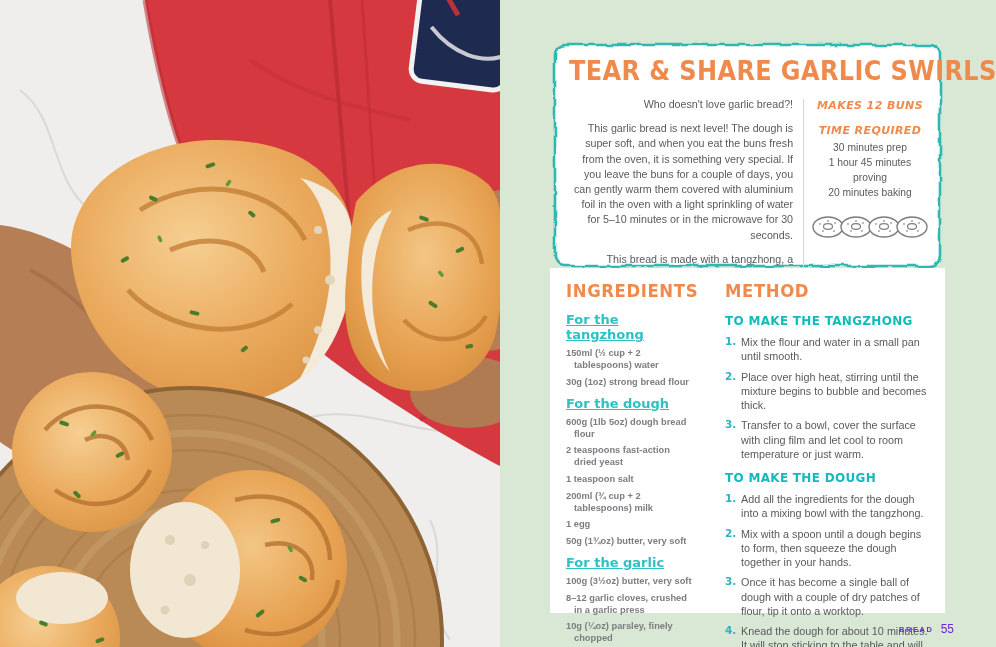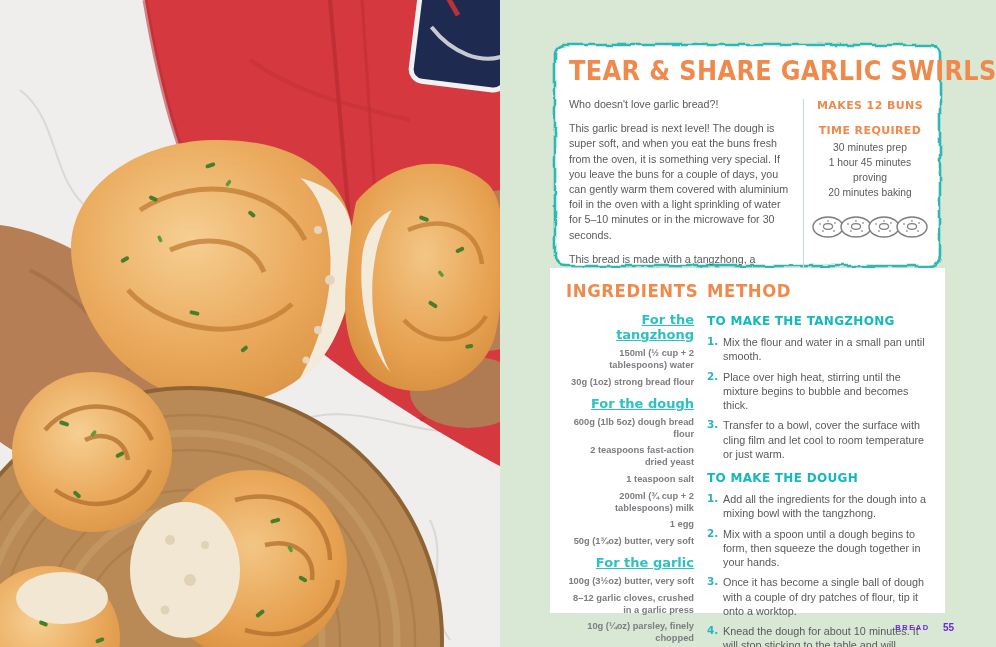--- a/index.html
+++ b/index.html
@@ -11,54 +11,54 @@
   .photo { position:absolute; left:0; top:0; width:500px; height:647px; }
 
   
   .intro-card { position:absolute; left:549px; top:39px; width:397px; height:233px; }
   .wavy-svg { position:absolute; left:0; top:0; }
   .card-inner { position:absolute; left:0; top:0; width:100%; height:100%; padding:16px 20px 10px 20px; }
   .recipe-title { text-align:center; color:#ef8a4c; font-weight:800; font-size:24px;
     letter-spacing:.4px; white-space:nowrap; transform:scaleY(1.12); transform-origin:top center;
     font-family:"DejaVu Sans", sans-serif; margin-bottom:14px; }
   .card-cols { display:flex; }
-  .intro-col { width:242px; }
+  .intro-col { width:242px;text-align:right; }
   .intro-col p { font-size:10.7px; line-height:1.42; color:#595a5d; margin-bottom:9px; }
   .v-divider { width:1px; background:#c4ddd8; margin:2px 10px 6px 10px; }
   .info-col { flex:1; text-align:center; padding-top:2px; }
   .info-label { color:#ef8a4c; font-weight:800; font-size:11px; letter-spacing:.4px;
-    font-family:"DejaVu Sans", sans-serif; }
+    font-family:"DejaVu Sans", sans-serif;font-style:italic; }
   .makes { margin-bottom:12px; }
   .time-label { margin-bottom:4px; }
   .time-item { font-size:10.3px; color:#595a5d; line-height:1.45; }
   .challenge { margin-top:10px; }
   .donuts { margin-top:14px; display:flex; justify-content:center; }
   .donut { margin:0 -3px; }
 
   .recipe-panel { position:absolute; left:550px; top:268px; width:395px; height:345px;
     background:#ffffff; display:flex; padding:13px 14px 10px 16px; }
-  .ing-col { width:128px; margin-right:8px;text-align:right; }
+  .ing-col { width:128px; margin-right:26px; }
   .method-col { flex:1; padding-left:5px; }
   .sec-heading { color:#ef8a4c; font-weight:800; font-size:16.5px; letter-spacing:.6px;
     font-family:"DejaVu Sans", sans-serif; transform:scaleY(1.08); transform-origin:left top; margin-bottom:12px; }
   .group-title { color:#2cc2c4; font-weight:800; font-size:13px; margin:8px 0 5px 0;
     font-family:"DejaVu Sans", sans-serif;text-decoration:underline; }
   .ing-item { font-size:9.3px; color:#7c7d81; line-height:1.3; margin-bottom:4.5px;
     padding-left:8px; text-indent:-8px;font-weight:bold; }
   .m-subhead { color:#14b9be; font-weight:800; font-size:12px; letter-spacing:.3px;
     font-family:"DejaVu Sans", sans-serif; margin:10px 0 7px 0; }
   .m-subhead.first { margin-top:14px; }
   .step { display:flex; margin-bottom:6px; }
   .step-num { color:#2ab4c2; font-weight:800; font-size:10.5px; width:16px; flex:none;
     font-family:"DejaVu Sans", sans-serif; }
   .step-text { font-size:10.8px; color:#595a5d; line-height:1.32; }
 
   .page-footer { position:absolute; right:42px; top:622px; color:#6d28d9; display:flex; align-items:center; }
   .footer-section { font-size:7.5px; font-weight:bold; letter-spacing:1.6px; }
-  .footer-page { font-size:10px; font-weight:bold; margin-left:13px; }
+  .footer-page { font-size:12px; font-weight:normal; margin-left:7px; }
 </style>
 </head>
 <body>
 
 <div class="page">
 
   <div class="photo" title="Child in a red shirt tearing apart freshly baked garlic swirl buns above a wooden board of buns on a marble worktop">
     <svg width="500" height="647" viewBox="0 0 500 647">
       <defs>
         <radialGradient id="gold" cx="42%" cy="38%" r="75%">

